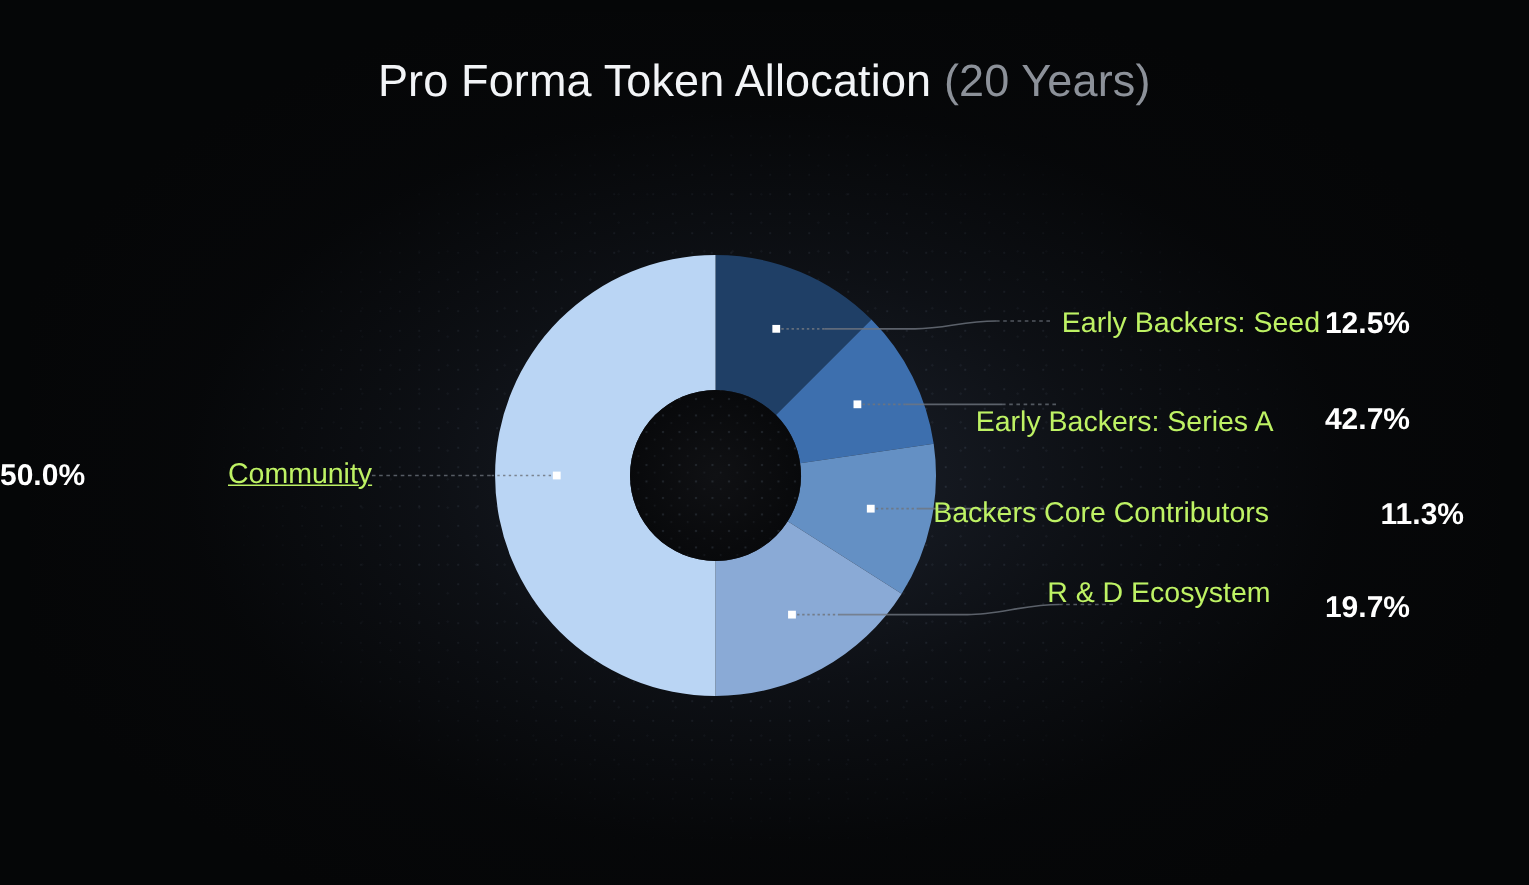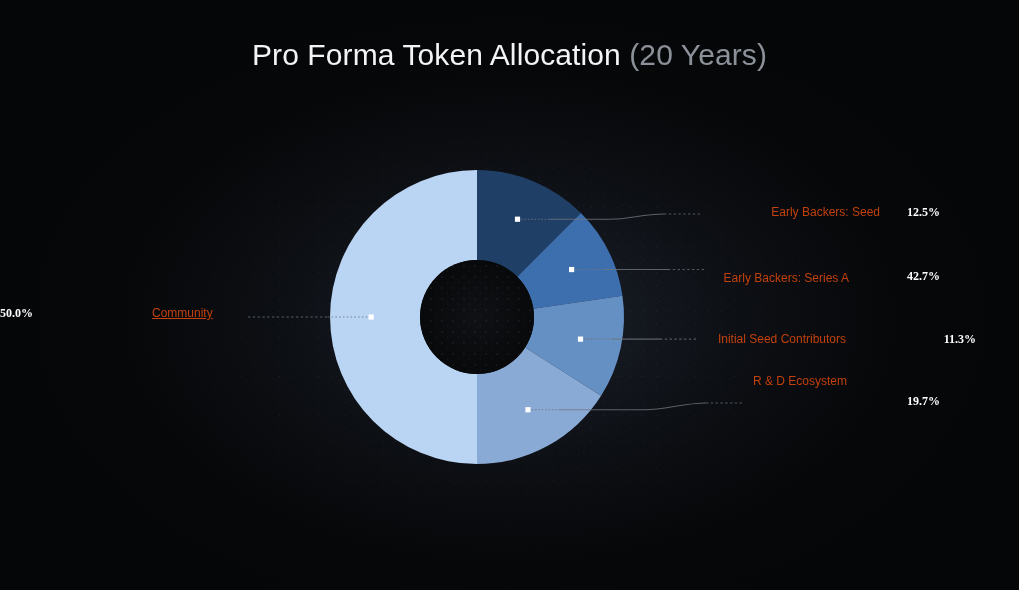--- a/index.html
+++ b/index.html
@@ -77,34 +77,33 @@
     position: absolute;
     left: 0;
     top: 0;
     width: 1019px;
     height: 590px;
   }
 
   
   .label {
     position: absolute;
-    font-size: 12px;
-    color: #c2410c;
+    font-size: 19px;
+    color: #bef264;
     font-weight: 400;
     white-space: nowrap;
     line-height: 1;
   }
   .pct {
     position: absolute;
-    font-size: 12px;
+    font-size: 20px;
     color: #ffffff;
     font-weight: 700;
     white-space: nowrap;
     line-height: 1;
-    font-family: Liberation Serif, serif;
   }
 
   
   .r-label { text-align: right; }
   .r-pct   { text-align: right; }
 
   
   .l-label { text-align: left; text-decoration: underline; }
   .l-pct   { text-align: left; }
 </style>
@@ -166,20 +165,20 @@
       <rect x="368.56" y="314.4" width="5.2" height="5.2" fill="#ffffff"></rect>
     </g>
 </svg>
 
 <div class="label r-label" style="top: 206px; left: 0px; width: 880px;">Early Backers: Seed</div>
 <div class="pct r-pct" style="top: 206px; left: 0px; width: 940px;">12.5%</div>
 
 <div class="label r-label" style="top: 272px; left: 0px; width: 849px;">Early Backers: Series A</div>
 <div class="pct r-pct" style="top: 270px; left: 0px; width: 940px;">42.7%</div>
 
-<div class="label r-label" style="top: 333px; left: 0px; width: 846px;">Initial Seed Contributors</div>
+<div class="label r-label" style="top: 333px; left: 0px; width: 846px;">Backers Core Contributors</div>
 <div class="pct r-pct" style="top: 333px; left: 0px; width: 940px; margin-left: 36px;">11.3%</div>
 
-<div class="label r-label" style="top: 375px; left: 0px; width: 847px;">R &amp; D Ecosystem</div>
+<div class="label r-label" style="top: 386px; left: 0px; width: 847px;">R &amp; D Ecosystem</div>
 <div class="pct r-pct" style="top: 395px; left: 0px; width: 940px;">19.7%</div>
 
 <div class="label l-label" style="top: 307px; left: 152px;">Community</div>
 <div class="pct l-pct" style="top: 307px; left: 0px; width: 131px;">50.0%</div>
 
 </body></html>

